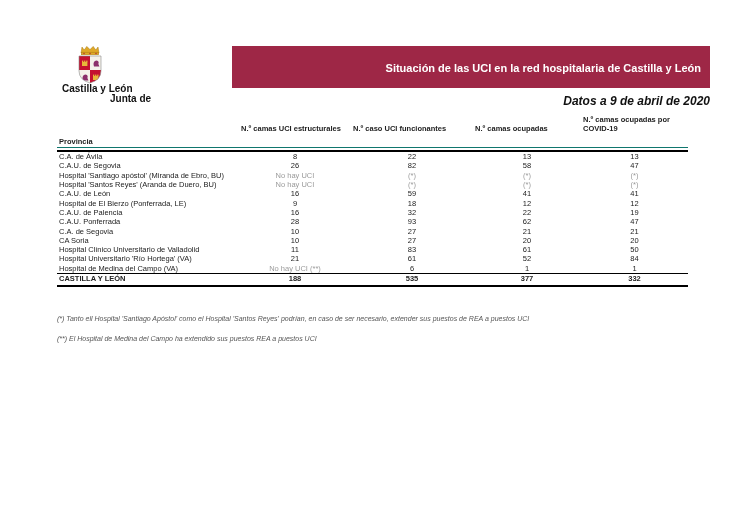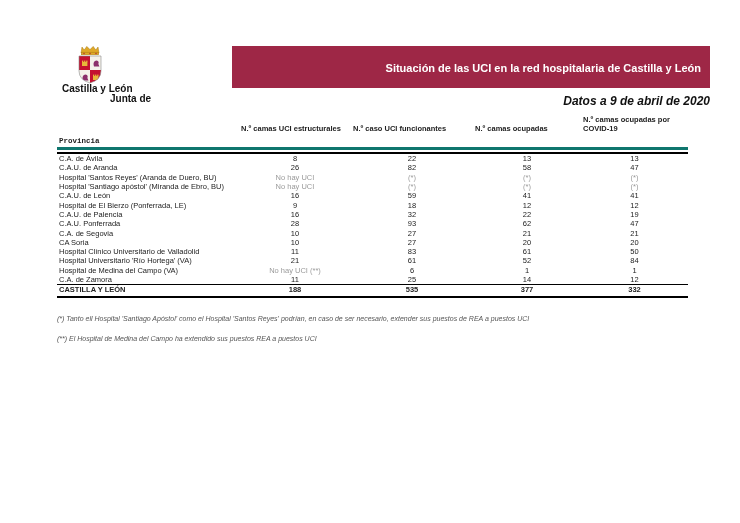--- a/index.html
+++ b/index.html
@@ -26,21 +26,21 @@
     font-size:12px;font-weight:bold;font-style:italic;color:#111;
   }
 
   
   .tablewrap{position:absolute;left:57px;top:116px;width:631px;}
   table{border-collapse:separate;border-spacing:0;table-layout:fixed;width:631px;}
   th,td{padding:0 2px;font-size:7.5px;line-height:9.3px;overflow:hidden;white-space:nowrap;}
   tr.colhead th{font-weight:bold;text-align:left;vertical-align:bottom;line-height:8.6px;padding-bottom:4px;white-space:normal;}
   tr.colhead th.provcol{text-align:left;}
   tr.colhead th .hwrap{display:inline-block;max-width:92px;}
-  tr.provhead th{font-weight:bold;text-align:left;border-bottom:3px solid #0f766e;line-height:9px;padding-bottom:1px;font-family:Liberation Mono, monospace;}
+  tr.provhead th{font-weight:bold;text-align:left;border-bottom:1px solid #0f766e;line-height:9px;padding-bottom:1px;}
   tr.rulerow td{height:2px;line-height:2px;padding:0;border-bottom:2px solid #000;font-size:1px;}
   td.num,th.numcol{text-align:center;}
   td.prov{text-align:left;}
   td.muted{color:#9a9a9a;}
   tr.totalrow td{font-weight:bold;border-top:1px solid #000;border-bottom:2px solid #000;line-height:10.5px;}
 
   
   .footnote{position:absolute;left:57px;font-size:7px;font-style:italic;color:#555;white-space:nowrap;}
   .fn1{top:315px;}
   .fn2{top:335px;}
@@ -129,37 +129,37 @@
 
         <tr>
           <td class="prov">C.A. de Ávila</td>
           <td class="num">8</td>
           <td class="num">22</td>
           <td class="num">13</td>
           <td class="num">13</td>
         </tr>
 
         <tr>
-          <td class="prov">C.A.U. de Aranda</td>
+          <td class="prov">C.A.U. de Segovia</td>
           <td class="num">26</td>
           <td class="num">82</td>
           <td class="num">58</td>
           <td class="num">47</td>
         </tr>
 
         <tr>
+          <td class="prov">Hospital 'Santiago apóstol' (Miranda de Ebro, BU)</td>
+          <td class="num muted">No hay UCI</td>
+          <td class="num muted">(*)</td>
+          <td class="num muted">(*)</td>
+          <td class="num muted">(*)</td>
+        </tr>
+
+        <tr>
           <td class="prov">Hospital 'Santos Reyes' (Aranda de Duero, BU)</td>
-          <td class="num muted">No hay UCI</td>
-          <td class="num muted">(*)</td>
-          <td class="num muted">(*)</td>
-          <td class="num muted">(*)</td>
-        </tr>
-
-        <tr>
-          <td class="prov">Hospital 'Santiago apóstol' (Miranda de Ebro, BU)</td>
           <td class="num muted">No hay UCI</td>
           <td class="num muted">(*)</td>
           <td class="num muted">(*)</td>
           <td class="num muted">(*)</td>
         </tr>
 
         <tr>
           <td class="prov">C.A.U. de León</td>
           <td class="num">16</td>
           <td class="num">59</td>
@@ -224,27 +224,20 @@
         </tr>
 
         <tr>
           <td class="prov">Hospital de Medina del Campo (VA)</td>
           <td class="num muted">No hay UCI (**)</td>
           <td class="num">6</td>
           <td class="num">1</td>
           <td class="num">1</td>
         </tr>
 
-        <tr>
-          <td class="prov">C.A. de Zamora</td>
-          <td class="num">11</td>
-          <td class="num">25</td>
-          <td class="num">14</td>
-          <td class="num">12</td>
-        </tr>
       </tbody>
     <tfoot>
       <tr class="totalrow">
         <td class="prov">CASTILLA Y LEÓN</td>
         <td class="num">188</td>
         <td class="num">535</td>
         <td class="num">377</td>
         <td class="num">332</td>
       </tr>
     </tfoot>

